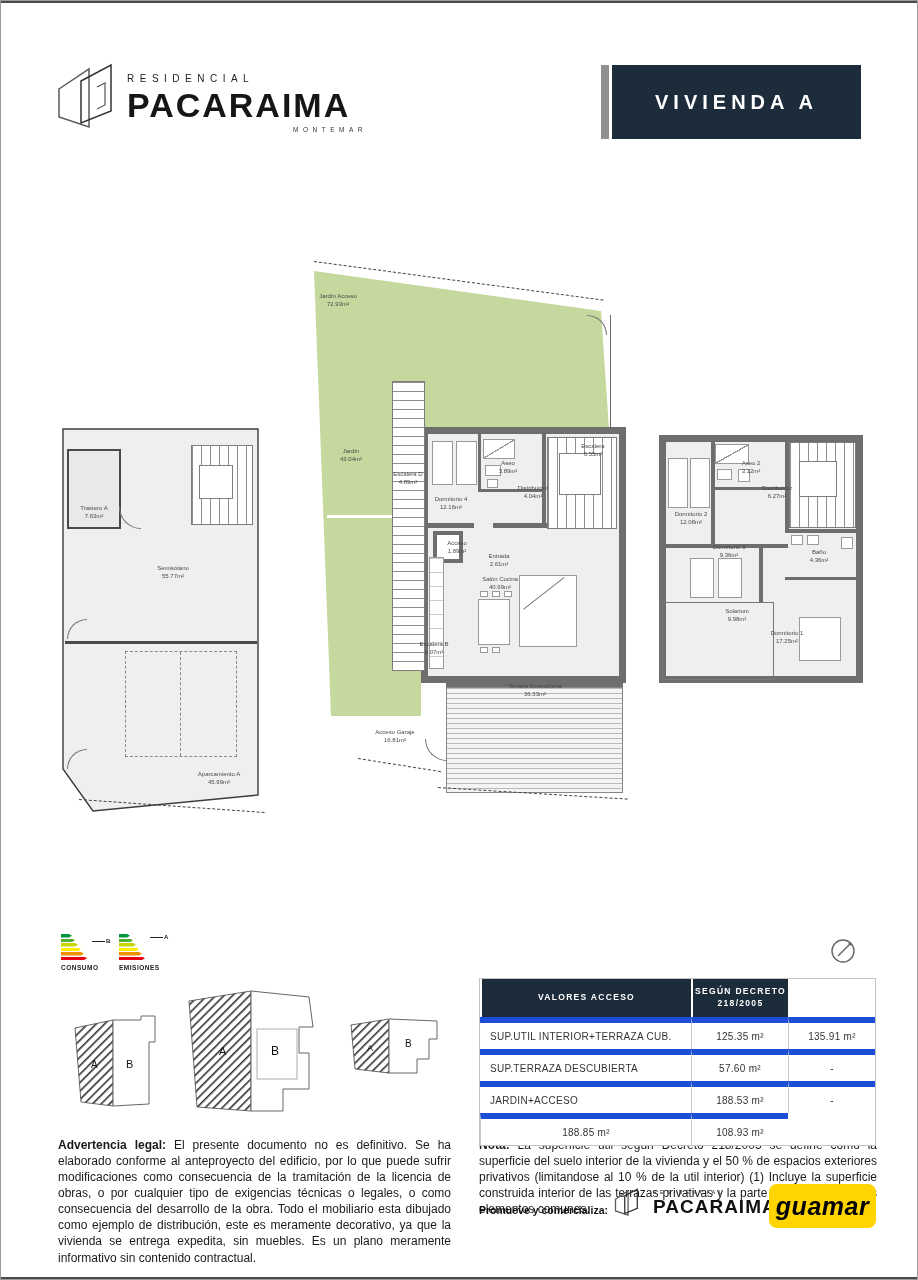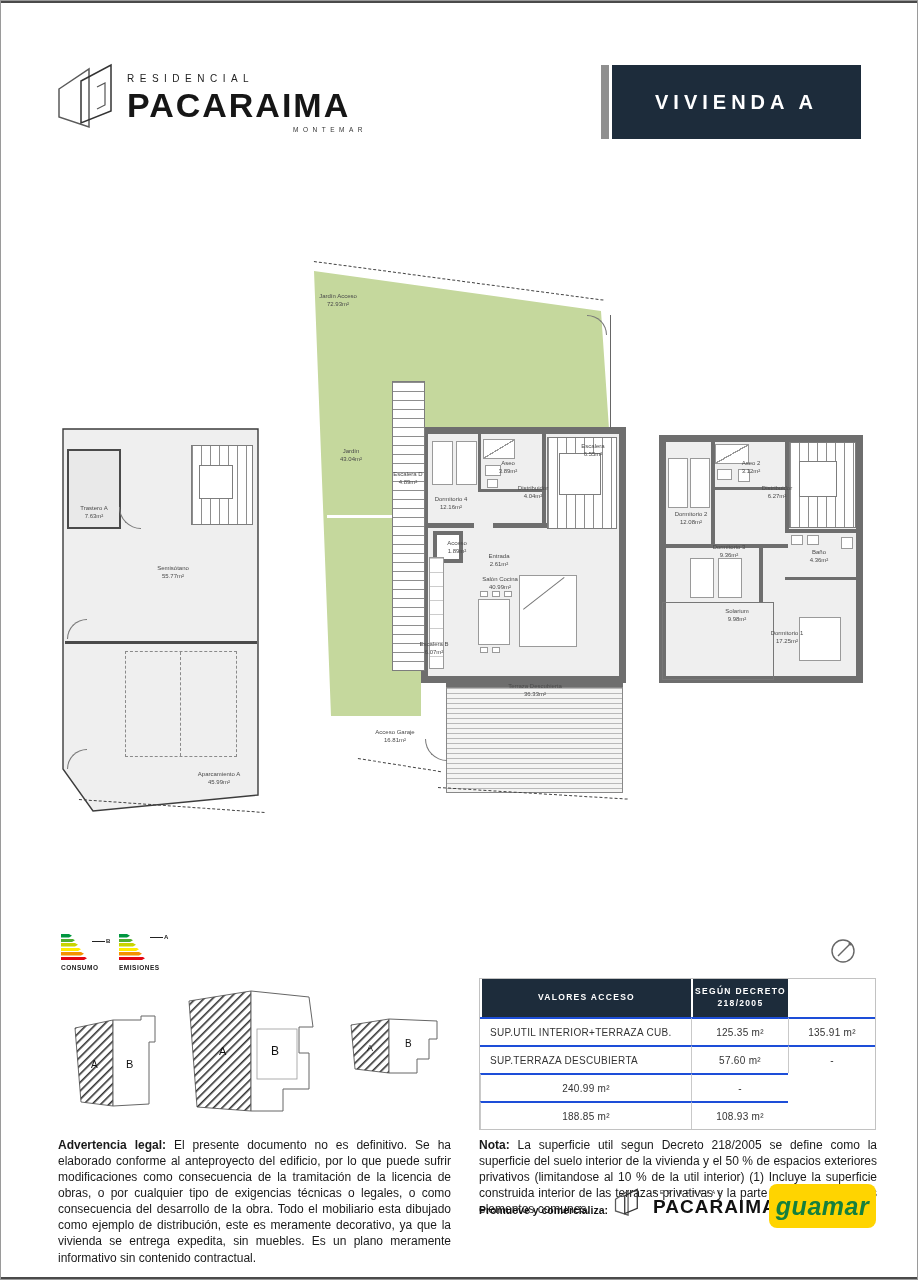--- a/index.html
+++ b/index.html
@@ -45,31 +45,31 @@
   .earrow{position:absolute;left:31px;display:flex;align-items:center;gap:1px;}
   .eline{width:13px;height:1px;background:#222;display:inline-block;}
   .elet{font-size:6px;font-weight:bold;color:#222;}
   .elab{margin-top:4px;font-size:6.5px;font-weight:bold;letter-spacing:.5px;color:#222;}
   
   .stable{position:absolute;left:478px;top:977px;width:397px;border:1px solid #c2c2c2;box-sizing:border-box;z-index:8;background:#fff;}
   .trow{display:grid;grid-template-columns:211px 97px 87px;}
   .th{background:#1d2c3b;color:#fff;font-size:8.5px;font-weight:bold;letter-spacing:1.3px;display:flex;align-items:center;justify-content:center;text-align:center;height:38px;line-height:1.4;}
   .th.c1{justify-content:flex-start;padding-left:10px;letter-spacing:2.2px;}
   .th.c2,.th.c3{border-left:2px solid #fff;}
-  .td{font-size:10px;color:#333;display:flex;align-items:center;height:26px;border-top:2px solid #1d4ed8;letter-spacing:.3px;}
+  .td{font-size:10px;color:#333;display:flex;align-items:center;height:26px;border-top:6px solid #1d4ed8;letter-spacing:.3px;}
   .td.c1{padding-left:10px;}
   .td.c2,.td.c3{justify-content:center;border-left:1px solid #c9c9c9;}
   
   .note{position:absolute;font-size:12px;line-height:1.34;text-align:justify;color:#1a1a1a;}
   .promueve{position:absolute;left:478px;top:1203px;font-size:10.5px;font-weight:bold;color:#111;}
   .flogo{position:absolute;left:612px;top:1184px;display:flex;align-items:center;gap:4px;}
   .fres{font-size:5px;letter-spacing:3.5px;color:#222;}
   .fpac{font-size:19px;font-weight:700;letter-spacing:1px;color:#111;margin-top:1px;}
   .guamar{position:absolute;left:768px;top:1183px;width:107px;height:44px;background:#ffd400;border-radius:8px;display:flex;align-items:center;justify-content:center;}
-  .guamar span{font-size:25px;font-weight:700;font-style:italic;color:#15803d;letter-spacing:.5px;}
+  .guamar span{font-size:25px;font-weight:700;font-style:italic;color:#000000;letter-spacing:.5px;}
   .keyplan{position:absolute;z-index:2;}
 </style>
 </head>
 <body>
 
 <div class="page">
   <div class="edge" style="top:0"></div>
   <div class="edge" style="bottom:0"></div>
 
   <svg class="logo-mark" width="86" height="78" viewBox="0 0 86 78">
@@ -345,21 +345,22 @@
       <div class="td c1">SUP.UTIL INTERIOR+TERRAZA CUB.</div>
       <div class="td c2">125.35 m²</div>
       <div class="td c3">135.91 m²</div>
     </div>
     <div class="trow">
       <div class="td c1">SUP.TERRAZA DESCUBIERTA</div>
       <div class="td c2">57.60 m²</div>
       <div class="td c3">-</div>
     </div>
     <div class="trow">
-      <div class="td c2">240.99 m²</div>
+      <div class="td c1">JARDIN+ACCESO</div>
+      <div class="td c2">188.53 m²</div>
       <div class="td c3">-</div>
     </div>
     <div class="trow">
       <div class="td c2">188.85 m²</div>
       <div class="td c3">108.93 m²</div>
     </div>
   </div>
 
   <p class="note" style="left:57px;top:1136px;width:393px;margin:0"><b>Advertencia legal:</b><span> El presente documento no es definitivo. Se ha elaborado conforme al anteproyecto del edificio, por lo que puede sufrir modificaciones como consecuencia de la tramitación de la licencia de obras, o por cualquier tipo de exigencias técnicas o legales, o como consecuencia del desarrollo de la obra. Todo el mobiliario esta dibujado como ejemplo de distribución, este es meramente decorativo, ya que la vivienda se entrega expedita, sin muebles. Es un plano meramente informativo sin contenido contractual.</span></p>
   <p class="note" style="left:478px;top:1136px;width:398px;margin:0"><b>Nota:</b><span> La superficie util segun Decreto 218/2005 se define como la superficie del suelo interior de la vivienda y el 50 % de espacios exteriores privativos (limitandose al 10 % de la util interior) (1) Incluye la superficie construida interior de las terrazas privativas y la parte proporcional de sus elementos comunes.</span></p>

